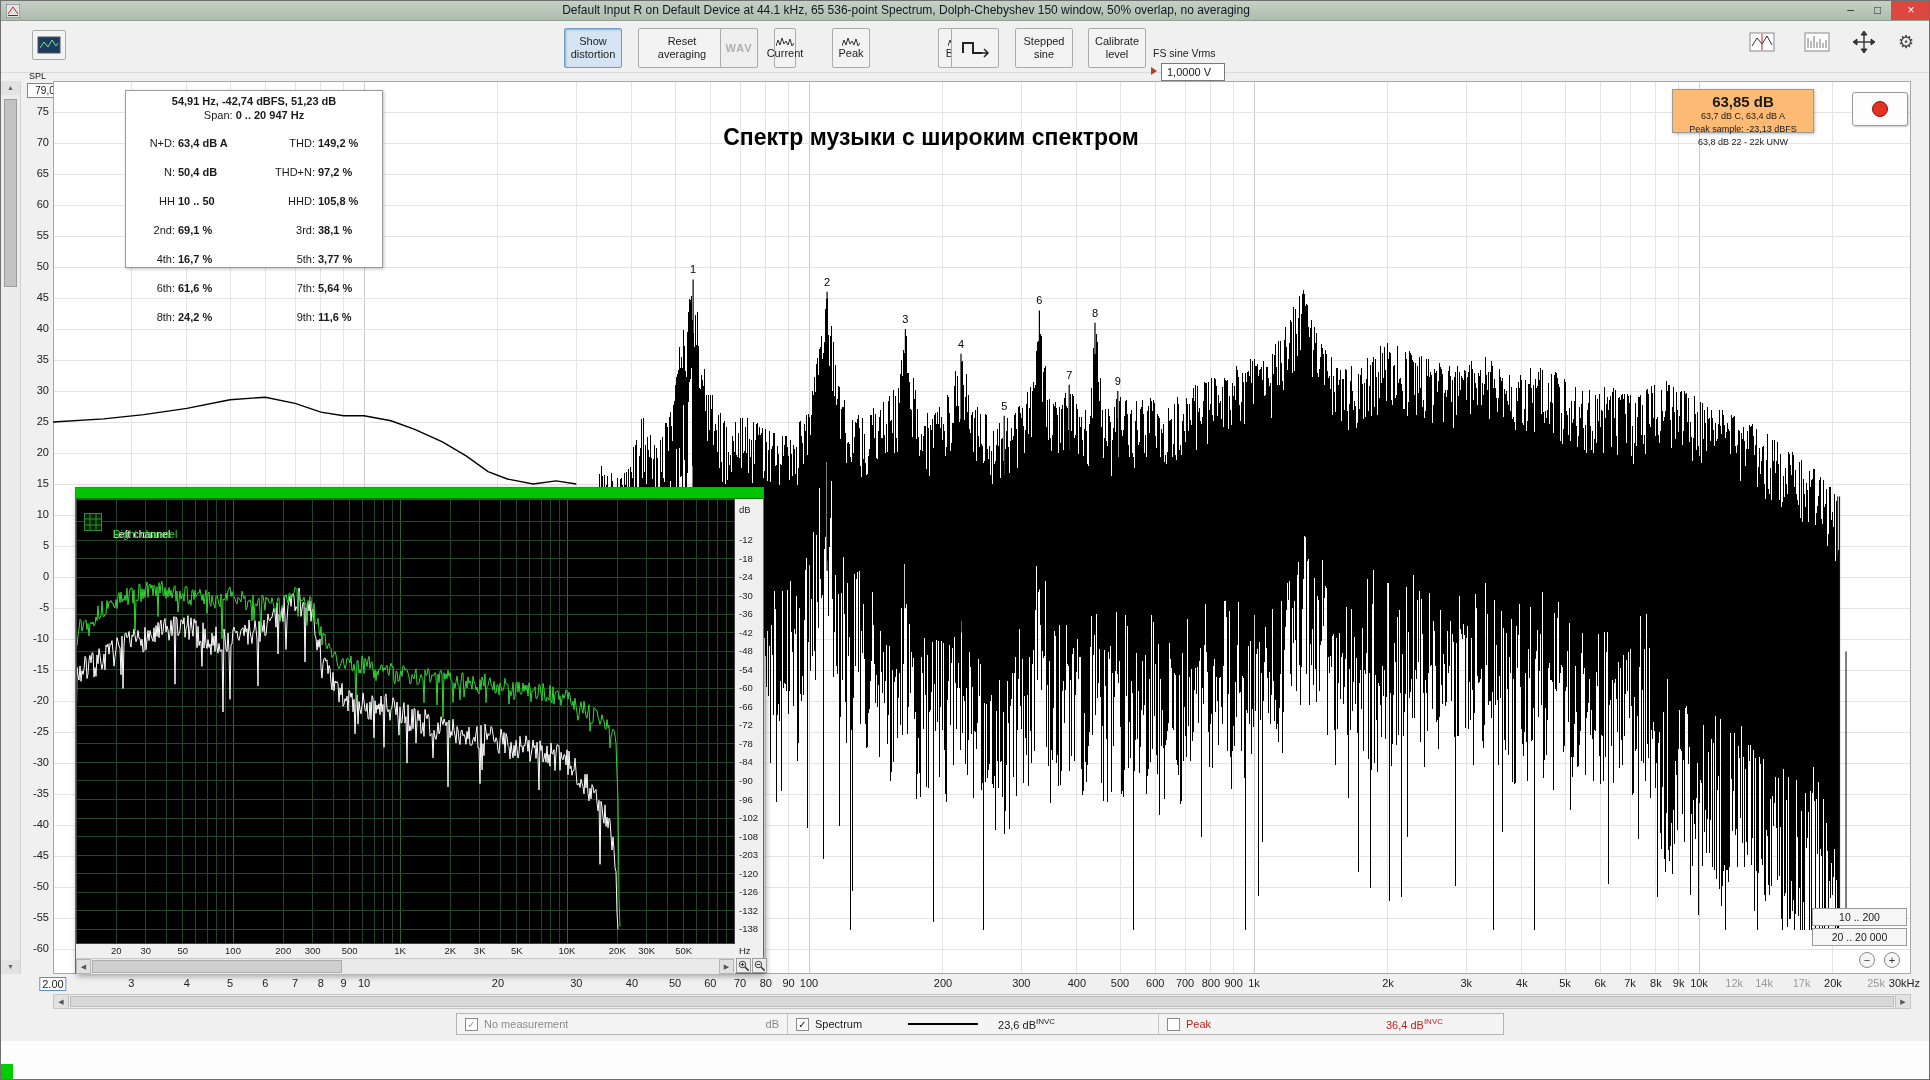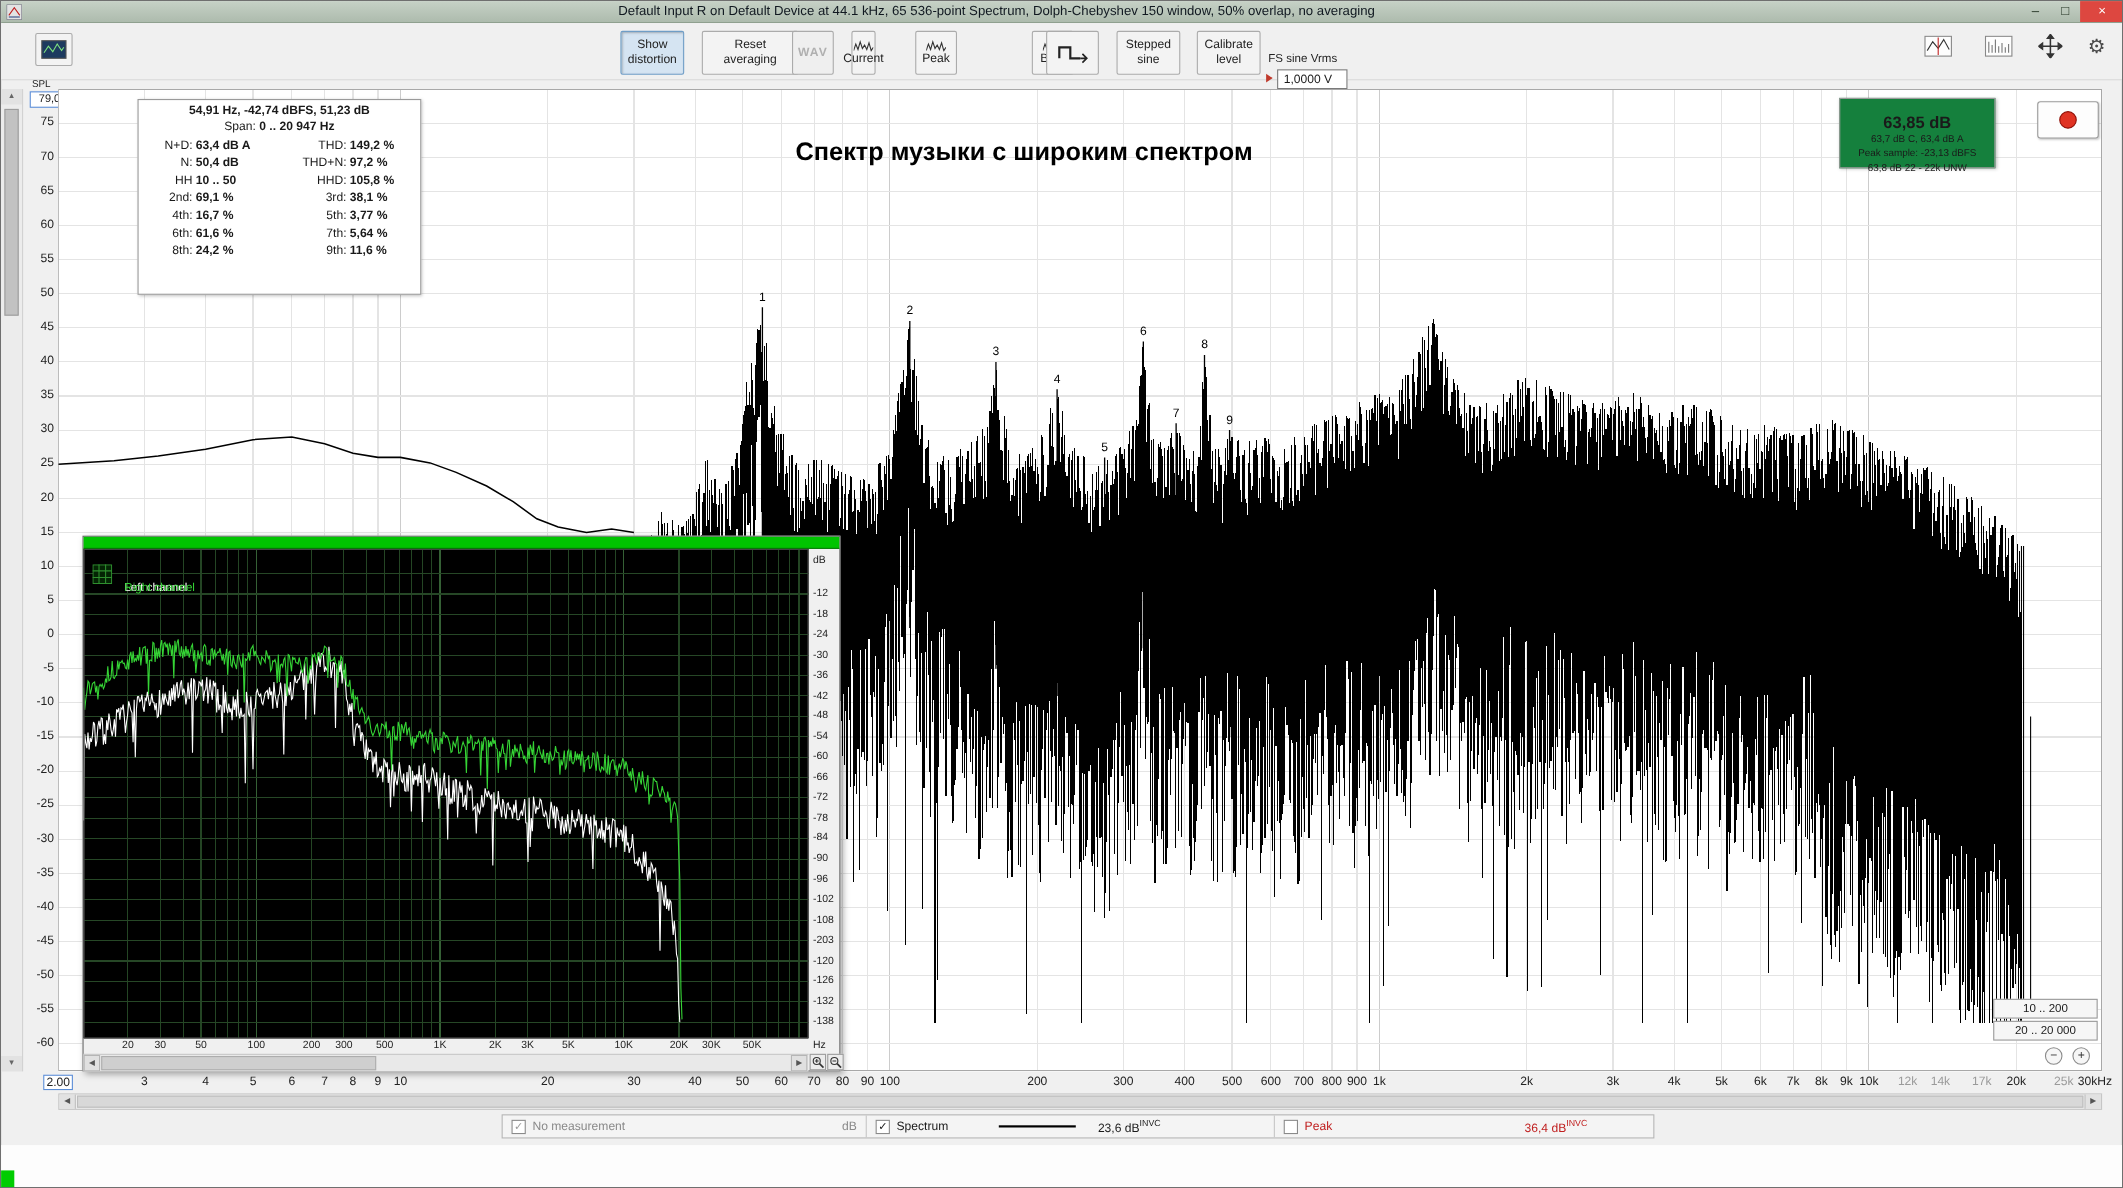--- a/index.html
+++ b/index.html
@@ -54,26 +54,26 @@
   .xtick { position:absolute; top:976px; font-size:11px; color:#222; transform:translateX(-50%); white-space:nowrap; }
   .xtick.muted { color:#9a9a9a; }
   .xtick.boxed { border:1px solid #5b8dd6; background:#fff; padding:0 2px; }
   .plot-title { position:absolute; left:640px; top:123px; width:580px; text-align:center;
     font-size:23px; font-weight:bold; color:#000; }
   
   .infobox { position:absolute; left:124px; top:89px; width:258px; height:178px; background:#fff;
     border:1px solid #9a9a9a; box-shadow:1px 1px 3px rgba(0,0,0,.25); font-size:11px; padding-top:4px; }
   .infobox .l1 { text-align:center; font-weight:bold; }
   .infobox .l2 { text-align:center; margin-top:2px; }
-  .igrid { display:grid; grid-template-columns:52px 76px 64px 58px; margin-top:5px; row-gap:4px; }
+  .igrid { display:grid; grid-template-columns:52px 76px 64px 58px; margin-top:16px; row-gap:17px; }
   .igrid .lab { text-align:right; padding-right:3px; }
   .igrid .val { text-align:left; font-weight:bold; }
   
-  .meter { position:absolute; left:1671px; top:88px; width:142px; height:64px; background:#15803d;
-    border:1px solid #9a9a9a; box-shadow:1px 1px 3px rgba(0,0,0,.25); text-align:center; padding-top:13px; }
+  .meter { position:absolute; left:1671px; top:88px; width:142px; height:44px; background:#fdba74;
+    border:1px solid #9a9a9a; box-shadow:1px 1px 3px rgba(0,0,0,.25); text-align:center; padding-top:3px; }
   .meter .big { font-size:15px; font-weight:bold; }
   .meter .sm { font-size:9px; line-height:13px; }
   .recbtn { position:absolute; left:1851px; top:91px; width:56px; height:34px; background:#fdfdfd;
     border:1px solid #9a9a9a; border-radius:3px; display:flex; align-items:center; justify-content:center;
     box-shadow:1px 1px 2px rgba(0,0,0,.2); }
   .recdot { width:16px; height:16px; border-radius:50%; background:#e03323; border:1px solid #8f1007; }
   
   .rangebtn { position:absolute; left:1811px; width:95px; height:18px; background:#f6f6f6; border:1px solid #9a9a9a;
     font-size:10.5px; text-align:center; line-height:16px; }
   .rzoom { position:absolute; width:16px; height:16px; border:1px solid #8a8a8a; border-radius:50%; background:#f6f6f6;

